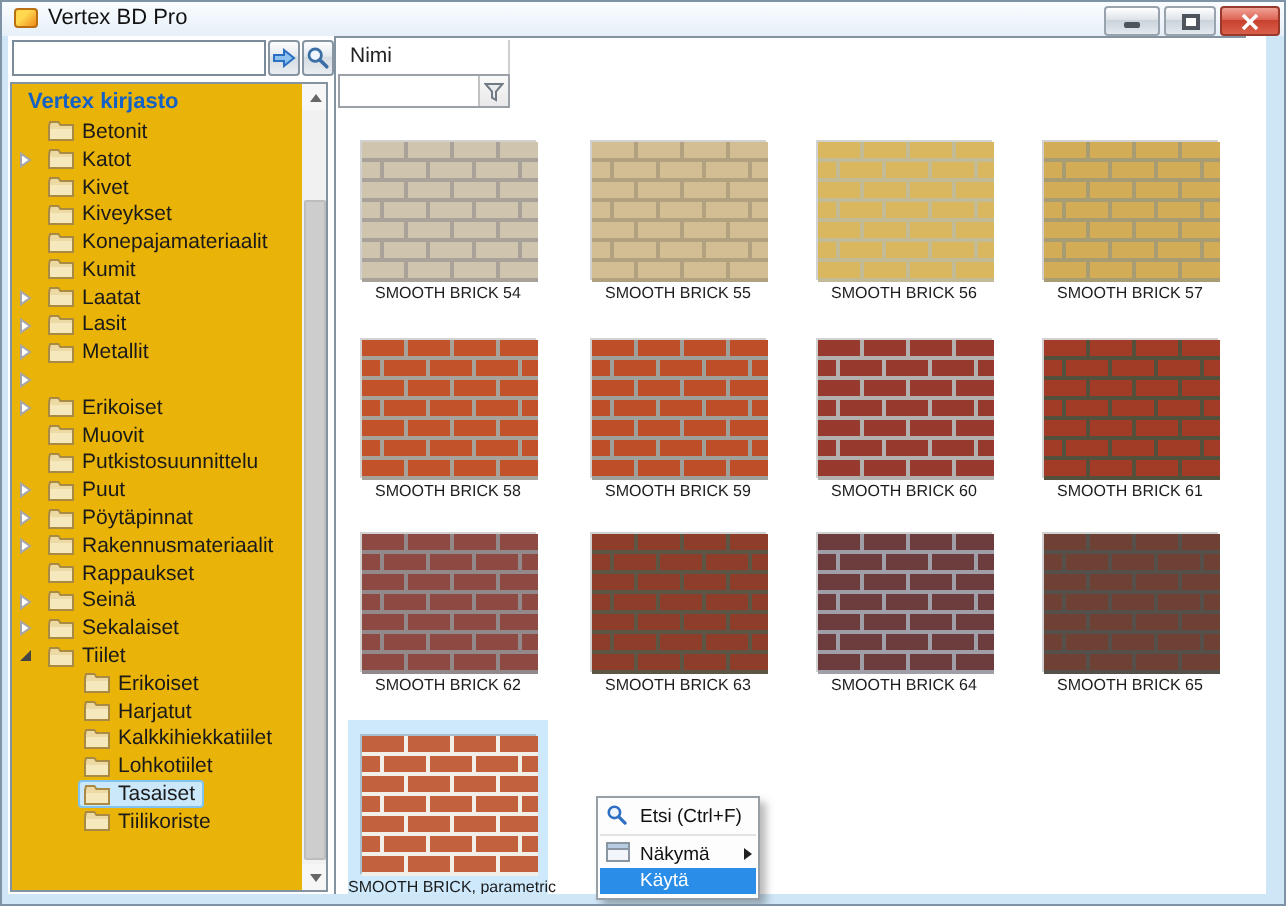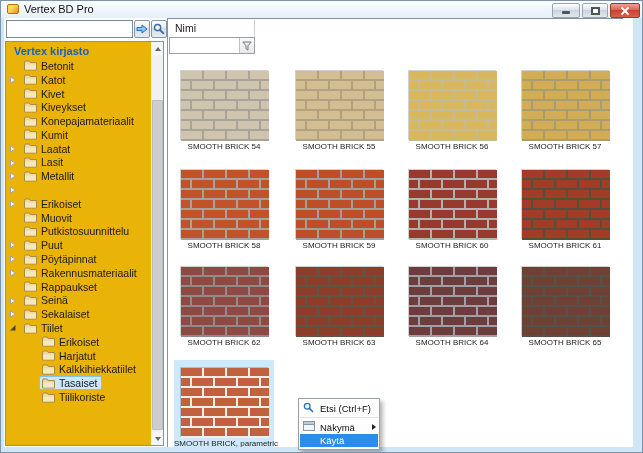--- a/index.html
+++ b/index.html
@@ -336,20 +336,29 @@
           </div>
           <div class="trow lv1">
             <span class="grp">
               <svg width="13" height="11" viewBox="0 0 13 11">
      <path d="M0.5 3 V10 H12.5 V2.5 H6.2 L5.2 1 H1 Z" fill="#edd9a3" stroke="#a98a45"></path>
      <path d="M1 4.5 H12 V9.5 H1 Z" fill="#f6e8bd"></path>
               </svg>
               <span>Kalkkihiekkatiilet</span>
             </span>
           </div>
+          <div class="trow lv1">
+            <span class="grp">
+              <svg width="13" height="11" viewBox="0 0 13 11">
+     <path d="M0.5 3 V10 H12.5 V2.5 H6.2 L5.2 1 H1 Z" fill="#edd9a3" stroke="#a98a45"></path>
+     <path d="M1 4.5 H12 V9.5 H1 Z" fill="#f6e8bd"></path>
+              </svg>
+              <span>Lohkotiilet</span>
+            </span>
+          </div>
           <div class="trow lv1 sel">
             <span class="grp">
               <svg width="13" height="11" viewBox="0 0 13 11">
      <path d="M0.5 3 V10 H12.5 V2.5 H6.2 L5.2 1 H1 Z" fill="#edd9a3" stroke="#a98a45"></path>
      <path d="M1 4.5 H12 V9.5 H1 Z" fill="#f6e8bd"></path>
               </svg>
               <span>Tasaiset</span>
             </span>
           </div>
           <div class="trow lv1">

